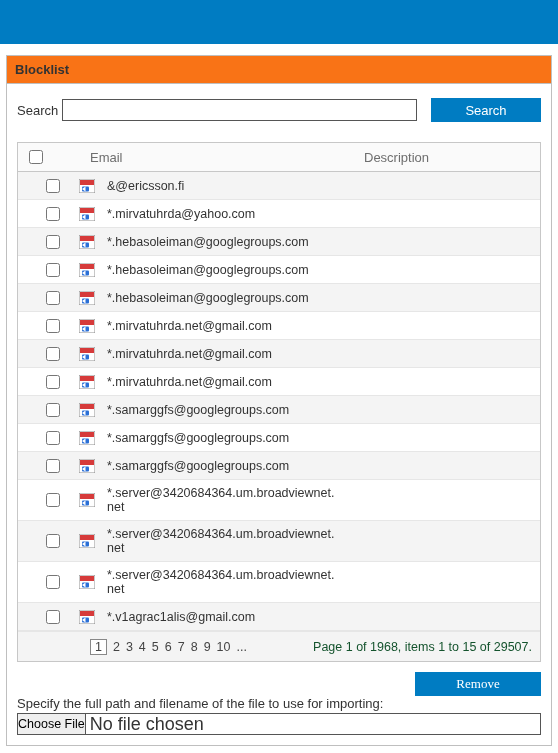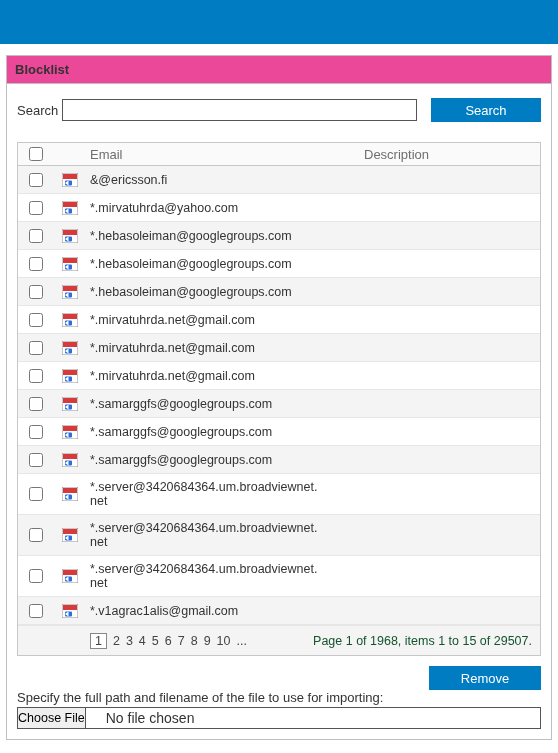--- a/index.html
+++ b/index.html
@@ -12,21 +12,21 @@
   }
   .topbar {
     height: 44px;
     background: #007cc2;
   }
   .panel {
     margin: 11px 6px 6px 6px;
     border: 1px solid #bfbfbf;
   }
   .panel-title {
-    background: #ec4899;
+    background: #f97316;
     border-bottom: 1px solid #bfbfbf;
     font-weight: bold;
     color: #333;
     padding: 6px 8px;
     font-size: 13px;
   }
   .panel-body {
     padding: 14px 10px 10px 10px;
   }
   .search-row {
@@ -51,46 +51,47 @@
     color: #fff;
     border: none;
     height: 24px;
     font-size: 13px;
     cursor: pointer;
     display: inline-flex;
     align-items: center;
     justify-content: center;
   }
   .btn.search-btn { width: 110px; margin-left: 14px; }
-  .btn.action-btn { width: 112px; }
+  .btn.action-btn { width: 126px; font-family: Liberation Serif, serif; }
   .grid {
     border: 1px solid #c7c7c7;
     border-top: none;
   }
   .grid-head {
     display: flex;
     align-items: center;
     background: #fafafa;
     border-top: 1px solid #c7c7c7;
     border-bottom: 1px solid #c7c7c7;
-    height: 24px;
+    height: 30px;
     color: #6e6e6e;
     font-size: 13px;
   }
   .col-chk { width: 36px; display:flex; align-items:center; justify-content:center; }
   .col-icon { width: 32px; display:flex; align-items:center; justify-content:center; }
   .col-email { flex: 1; padding-left: 4px; }
   .col-desc { width: 180px; padding-left: 4px; }
   .grid-row {
     display: flex;
     align-items: center;
     min-height: 28px;
     border-bottom: 1px solid #e6e6e6;
     font-size: 12.5px;
     color: #333;
+    justify-content: center;
   }
   .grid-row:nth-child(odd) { background: #f4f4f4; }
   .grid-row:nth-child(even) { background: #fff; }
   .grid-row .col-email { padding: 6px 4px; word-break: break-word; max-width: 240px; }
   .grid-row .col-desc { padding: 6px 4px; }
   input[type=checkbox] {
     width: 14px; height: 14px; border:1px solid #888;
   }
   .row-icon {
     width: 16px; height: 14px;
@@ -150,22 +151,22 @@
     border-right:1px solid #555;
     background:#efefef;
     font-size:12.5px;
     padding:0 0;
     cursor:pointer;
   }
   .file-label {
     flex:1;
     display:flex;
     align-items:center;
-    padding-left:20px;
-    font-size:14px;
+    padding-left:4px;
+    font-size:18px;
     color:#333;
   }
 </style>
 </head>
 <body>
 
 <div class="topbar"></div>
 
 <div class="panel">
   <div class="panel-title">Blocklist</div>

